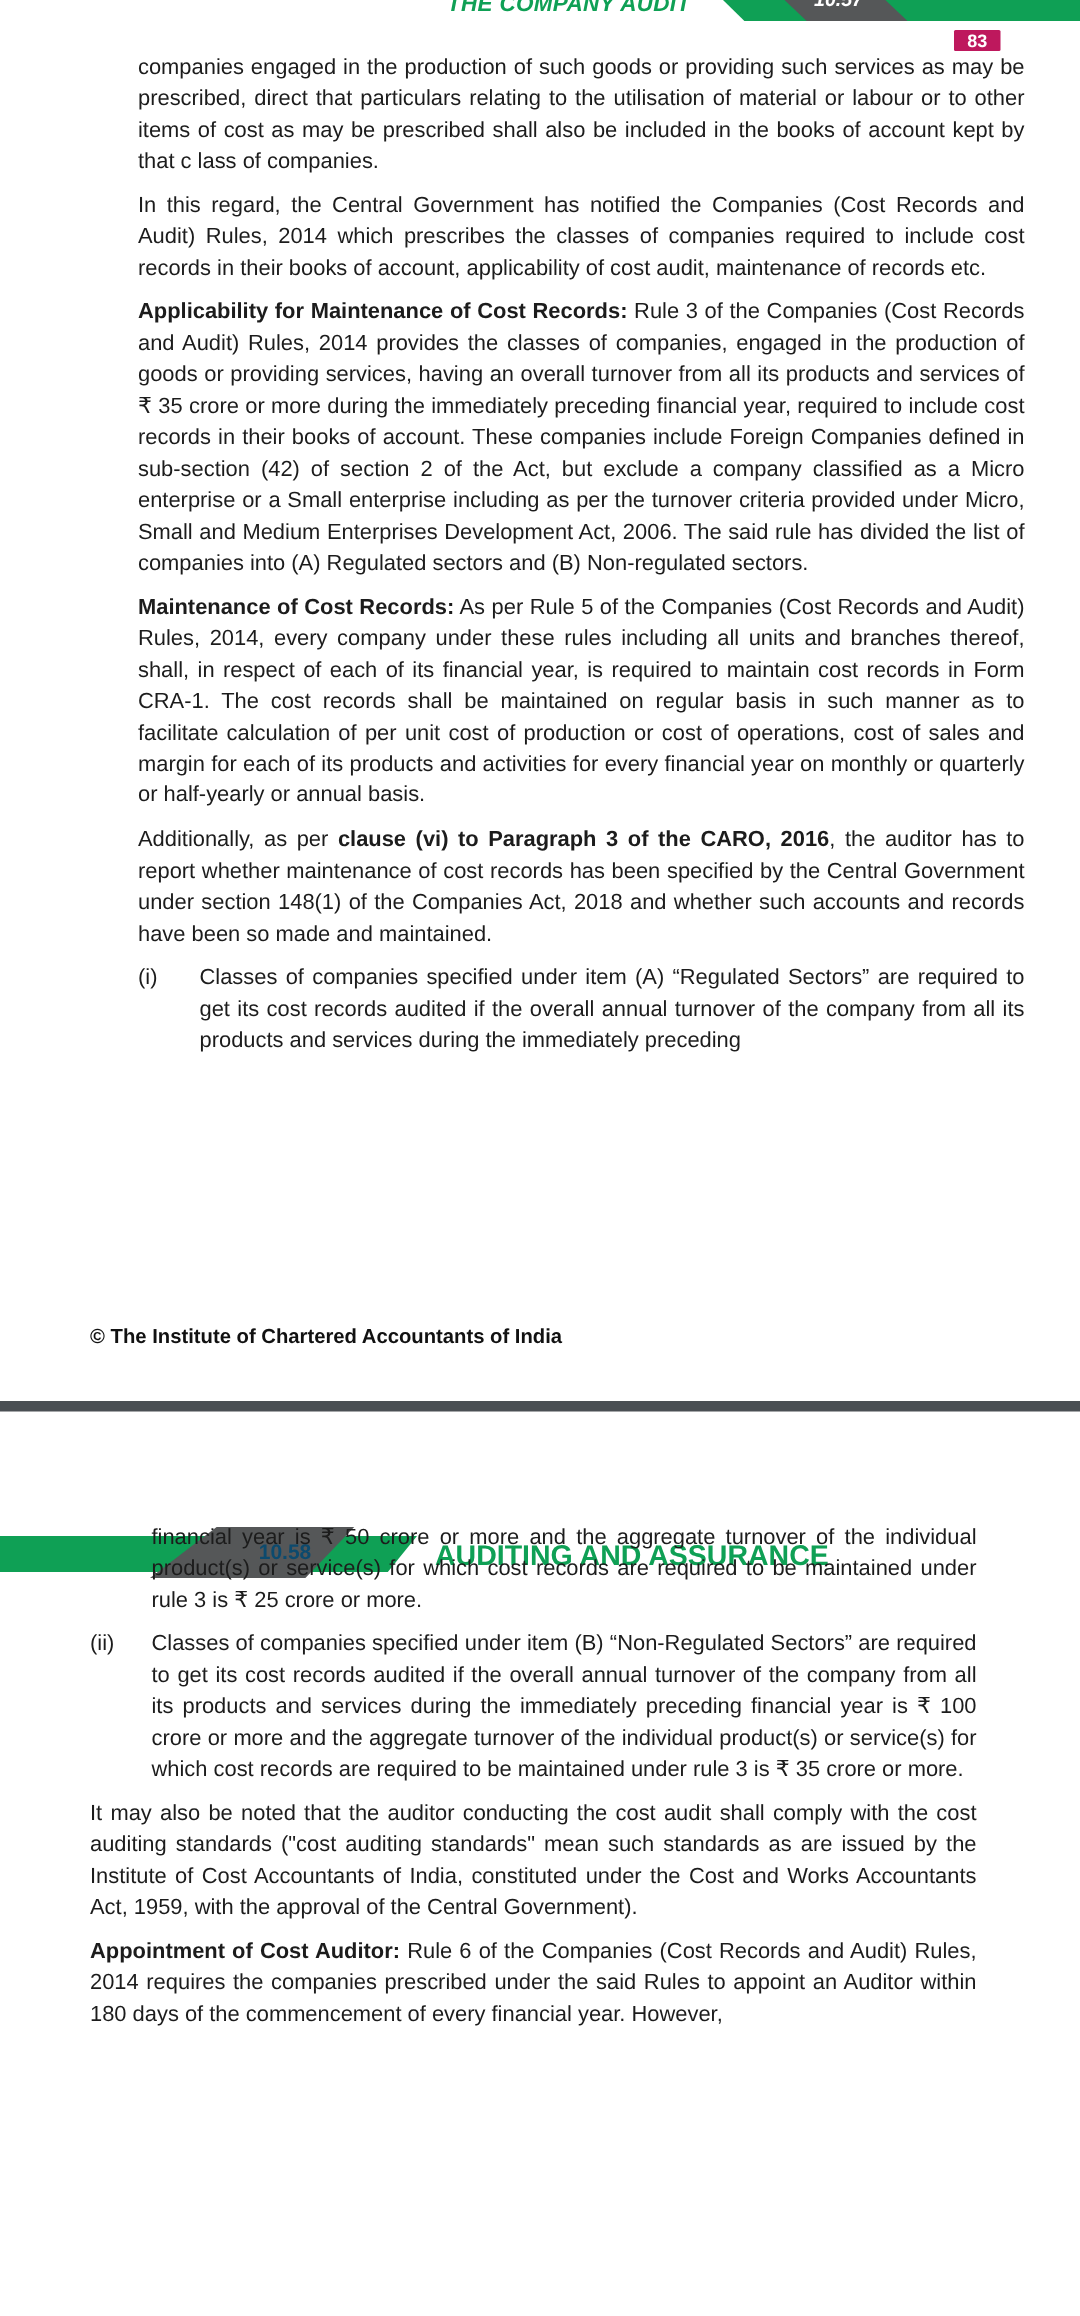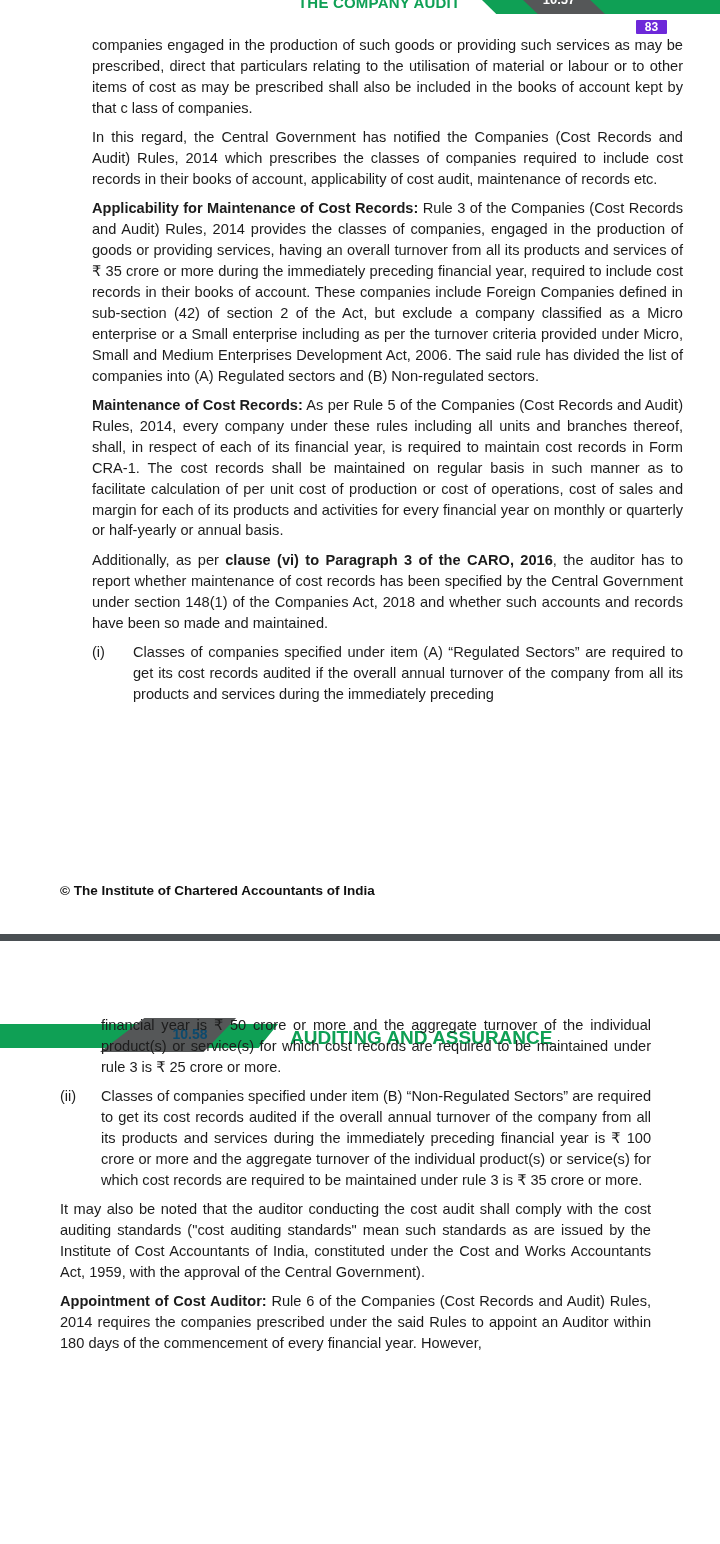--- a/index.html
+++ b/index.html
@@ -1,20 +1,20 @@
 <!DOCTYPE html>
 <html><head>
 <meta charset="utf-8">
 <style>
   * { box-sizing: border-box; margin: 0; padding: 0; }
   html, body { width: 720px; height: 1544px; overflow: hidden; background: #ffffff; }
   body { position: relative; font-family: "Liberation Sans", "DejaVu Sans", sans-serif; color: #1a1a1a; }
 
   
-  .top-header { position: absolute; left: 0; top: 0; width: 720px; height: 16px; }
+  .top-header { position: absolute; left: 0; top: 0; width: 720px; height: 16px; font-style: italic; }
   .top-header .chapter-title {
     position: absolute; left: 298px; top: -6px;
     font-family: "Liberation Sans", sans-serif; font-weight: bold; font-size: 15px;
     color: #0fa055; letter-spacing: 0.2px; white-space: nowrap;
   }
   .top-header .green-band {
     position: absolute; left: 482px; top: 0; width: 238px; height: 14px;
     background: #0fa055;
     clip-path: polygon(0 0, 100% 0, 100% 100%, 6% 100%);
   }
@@ -22,21 +22,21 @@
     position: absolute; left: 523px; top: 0; width: 82px; height: 14px;
     background: #555758;
     clip-path: polygon(0 0, 82% 0, 100% 100%, 18% 100%);
   }
   .top-header .page-number {
     position: absolute; left: 534px; top: -8px; width: 50px; text-align: center;
     color: #ffffff; font-weight: bold; font-size: 13px;
   }
   .page-badge {
     position: absolute; left: 636px; top: 20px; width: 31px; height: 14px;
-    background: #6d28d9; color: #ffffff; font-size: 12px; font-weight: bold;
+    background: #be185d; color: #ffffff; font-size: 12px; font-weight: bold;
     text-align: center; line-height: 14px; border-radius: 1px;
   }
 
   
   .text-block { position: absolute; left: 60px; width: 591px; }
   .para {
     font-size: 14.6px; line-height: 20.9px; text-align: justify;
     color: #1c1c1c; margin-bottom: 8.5px;
   }
   .para b { font-weight: bold; }

